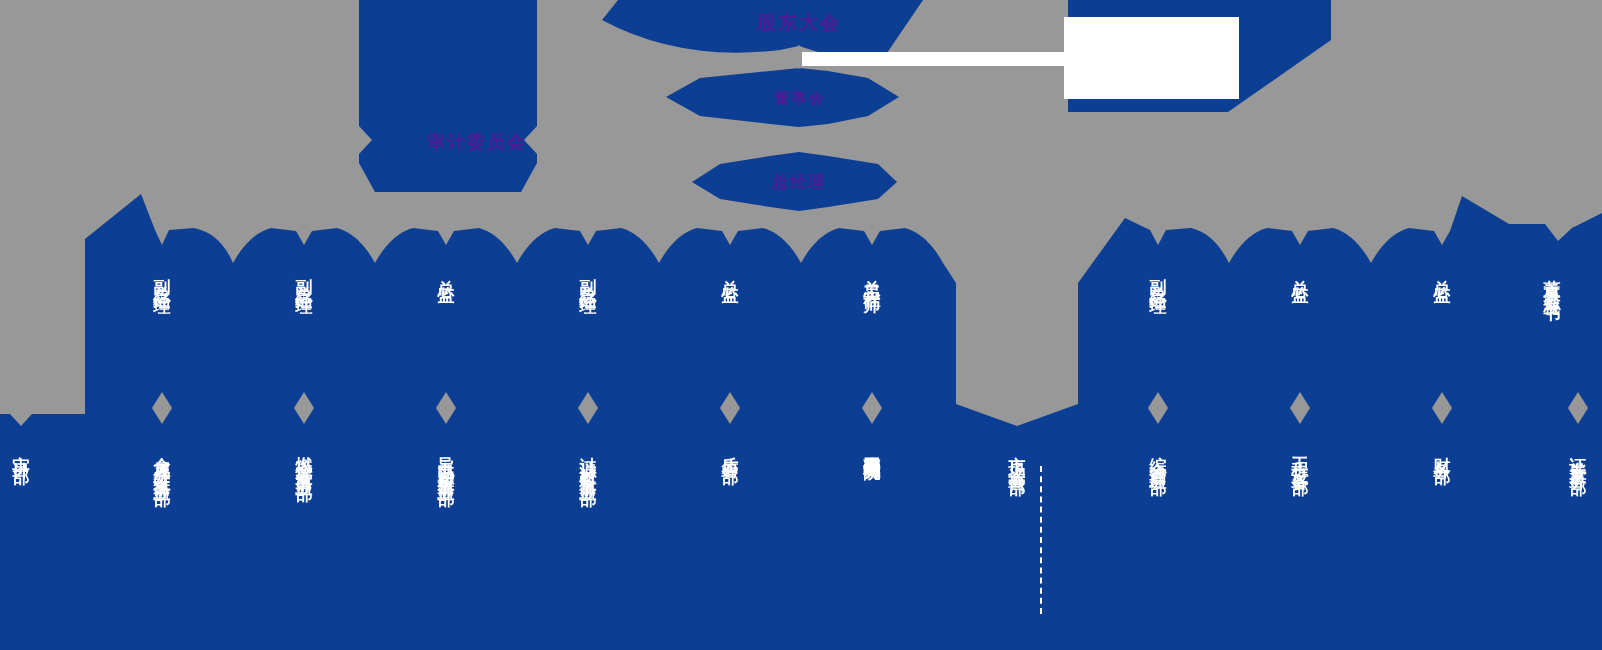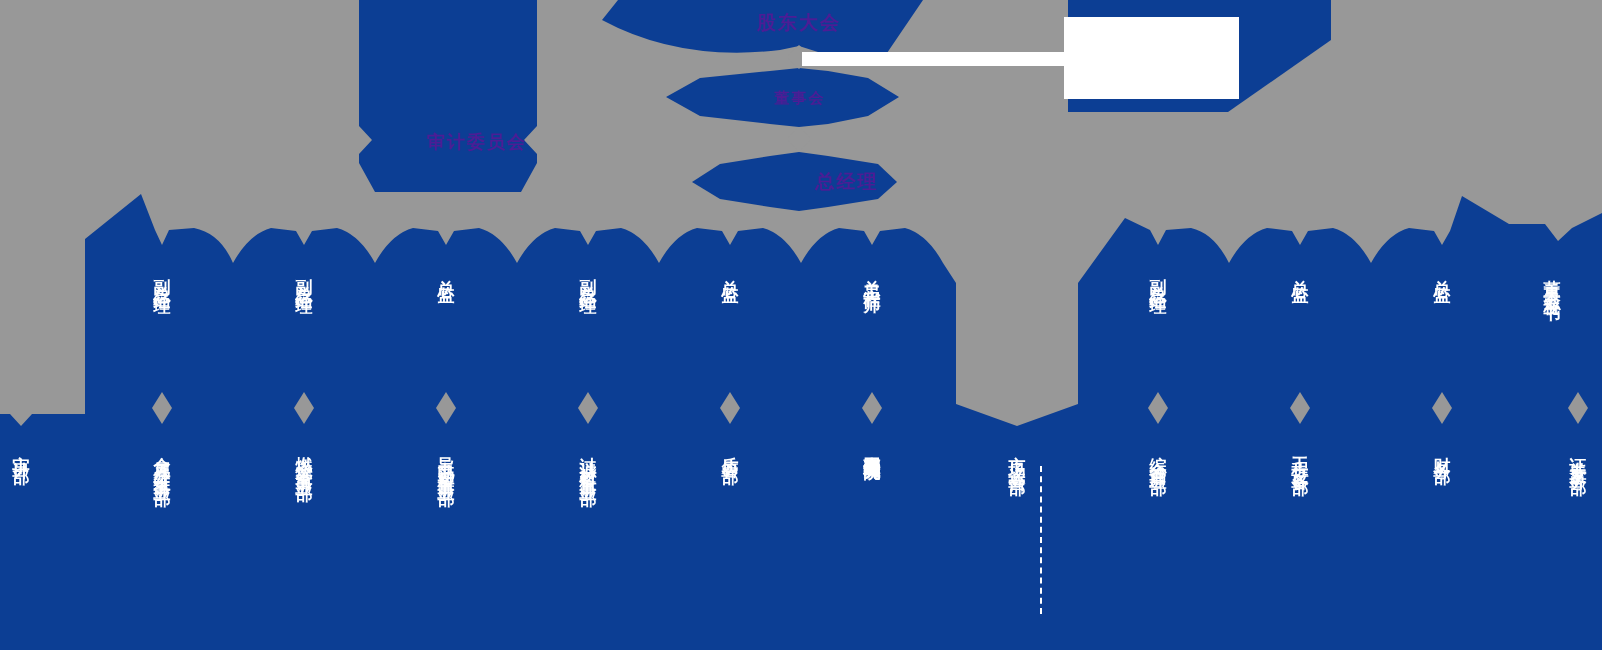--- a/index.html
+++ b/index.html
@@ -65,21 +65,21 @@
         <polygon points="862,408 872,392 882,408 872,424" fill="#989898"></polygon>
         <polygon points="1148,408 1158,392 1168,408 1158,424" fill="#989898"></polygon>
         <polygon points="1290,408 1300,392 1310,408 1300,424" fill="#989898"></polygon>
         <polygon points="1432,408 1442,392 1452,408 1442,424" fill="#989898"></polygon>
         <polygon points="1568,408 1578,392 1588,408 1578,424" fill="#989898"></polygon>
       </g>
   </svg>
 
   <div class="hlabel" style="left:799px;top:23px;font-size:19px;">股东大会</div>
   <div class="hlabel" style="left:800px;top:98px;font-size:15px;">董事会</div>
-  <div class="hlabel" style="left:799px;top:182px;font-size:19px;margin-left:48px;">总经理</div>
+  <div class="hlabel" style="left:799px;top:182px;font-size:16px;">总经理</div>
   <div class="hlabel" style="left:449px;top:142px;font-size:18px;margin-left:28px;">审计委员会</div>
 
   <div id="columns">
       <div class="column">
         <div class="vtext dept" style="left: 21px;">审计部</div>
       </div>
       <div class="column">
         <div class="vtext title" style="left: 162px;">副总经理</div>
         <div class="vtext dept" style="left: 162px;">金属纤维事业部</div>
       </div>

